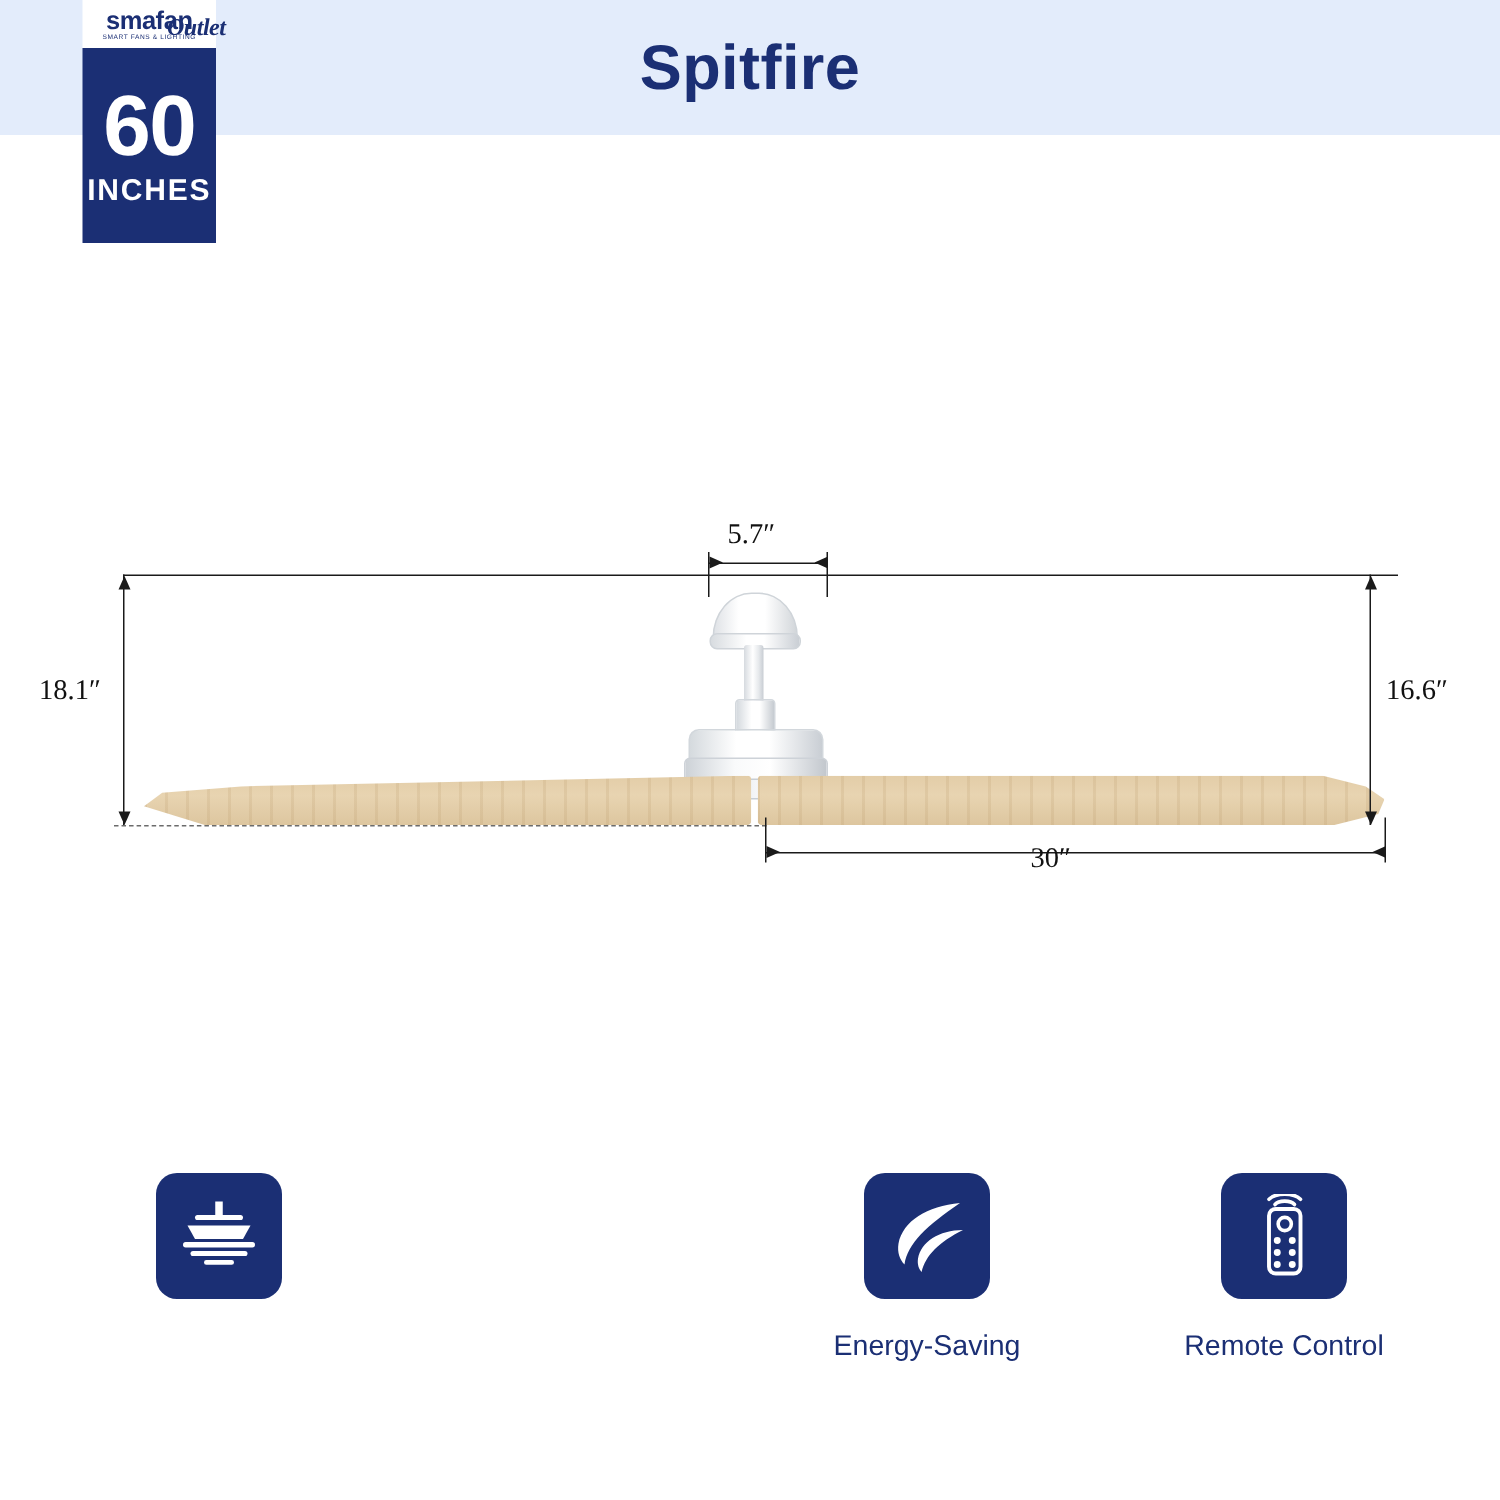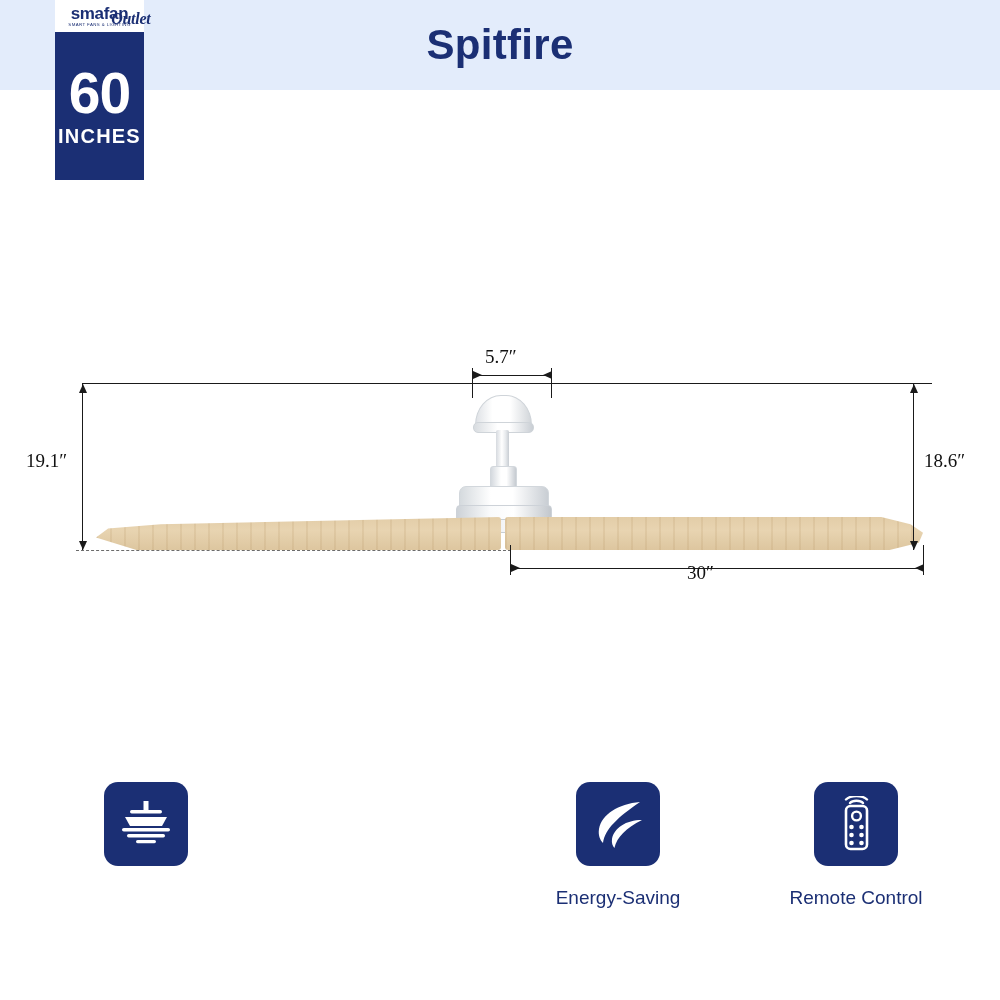--- a/index.html
+++ b/index.html
@@ -82,21 +82,21 @@
     color: #1b2f74;
     letter-spacing: 0.4px;
     margin-top: 1px;
     white-space: nowrap;
   }
   .size-box {
     position: absolute;
     left: 0;
     top: 32px;
     width: 89px;
-    height: 148px;
+    height: 130px;
     background: #1b2f74;
     color: #ffffff;
     display: flex;
     flex-direction: column;
     align-items: center;
     justify-content: center;
   }
   .size-num {
     font-size: 57px;
     font-weight: bold;
@@ -336,26 +336,26 @@
   <div class="mline h" style="left:460px; top:225px; width:80px;"></div>
   <div class="mline v" style="left:460px; top:218px; height:30px;"></div>
   <div class="mline v" style="left:539px; top:218px; height:30px;"></div>
   <div class="arrow arrow-right" style="left:461px; top:221px;"></div>
   <div class="arrow arrow-left" style="left:531px; top:221px;"></div>
   <div class="dim-label" style="left:473px; top:196px;">5.7″</div>
 
   <div class="mline v" style="left:70px; top:233px; height:167px;"></div>
   <div class="arrow arrow-up" style="left:67px; top:234px;"></div>
   <div class="arrow arrow-down" style="left:67px; top:391px;"></div>
-  <div class="dim-label" style="left:14px; top:300px;">19.1″</div>
+  <div class="dim-label" style="left:14px; top:300px;">18.1″</div>
 
   <div class="mline v" style="left:901px; top:233px; height:167px;"></div>
   <div class="arrow arrow-up" style="left:898px; top:234px;"></div>
   <div class="arrow arrow-down" style="left:898px; top:391px;"></div>
-  <div class="dim-label" style="left:912px; top:300px;">18.6″</div>
+  <div class="dim-label" style="left:912px; top:300px;">16.6″</div>
 
   <div class="mline h" style="left:498px; top:418px; width:414px;"></div>
   <div class="mline v" style="left:498px; top:395px; height:30px;"></div>
   <div class="mline v" style="left:911px; top:395px; height:30px;"></div>
   <div class="arrow arrow-right" style="left:499px; top:414px;"></div>
   <div class="arrow arrow-left" style="left:903px; top:414px;"></div>
   <div class="dim-label" style="left:675px; top:412px;">30″</div>
 </div>
 
 <div class="features">

